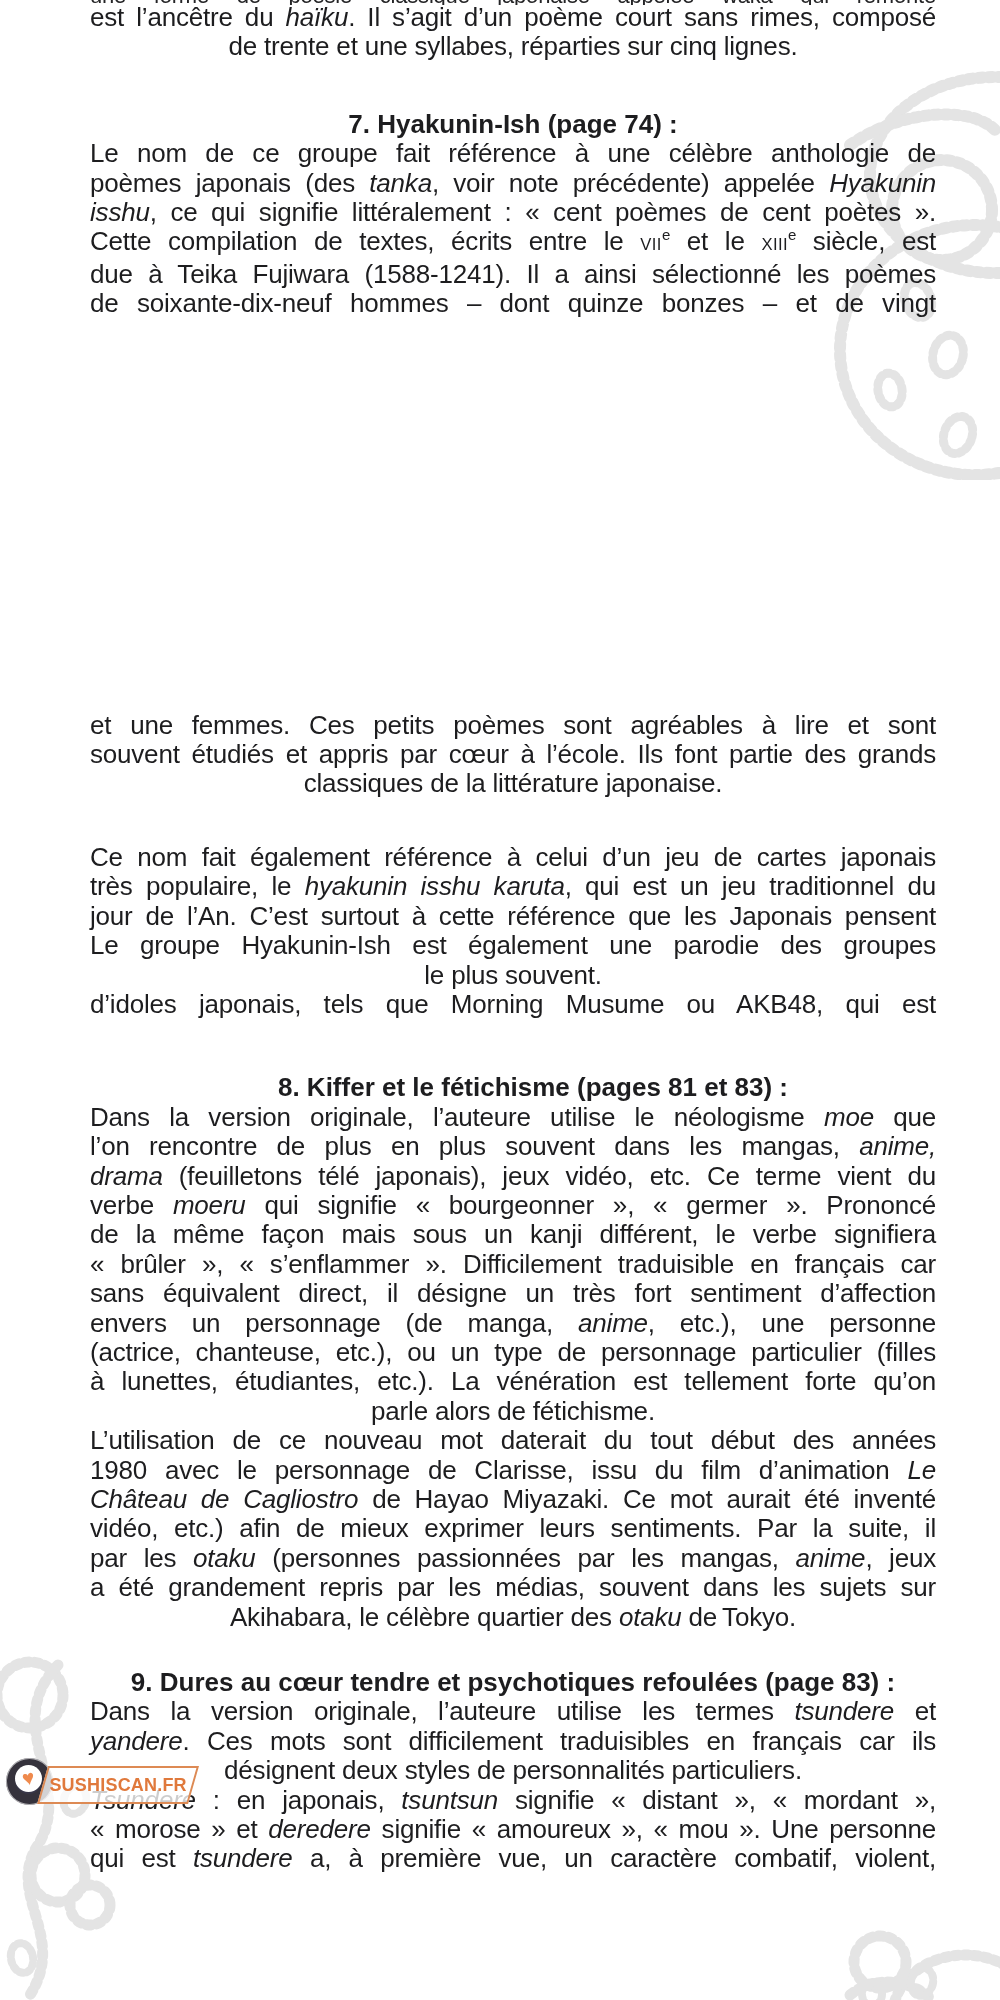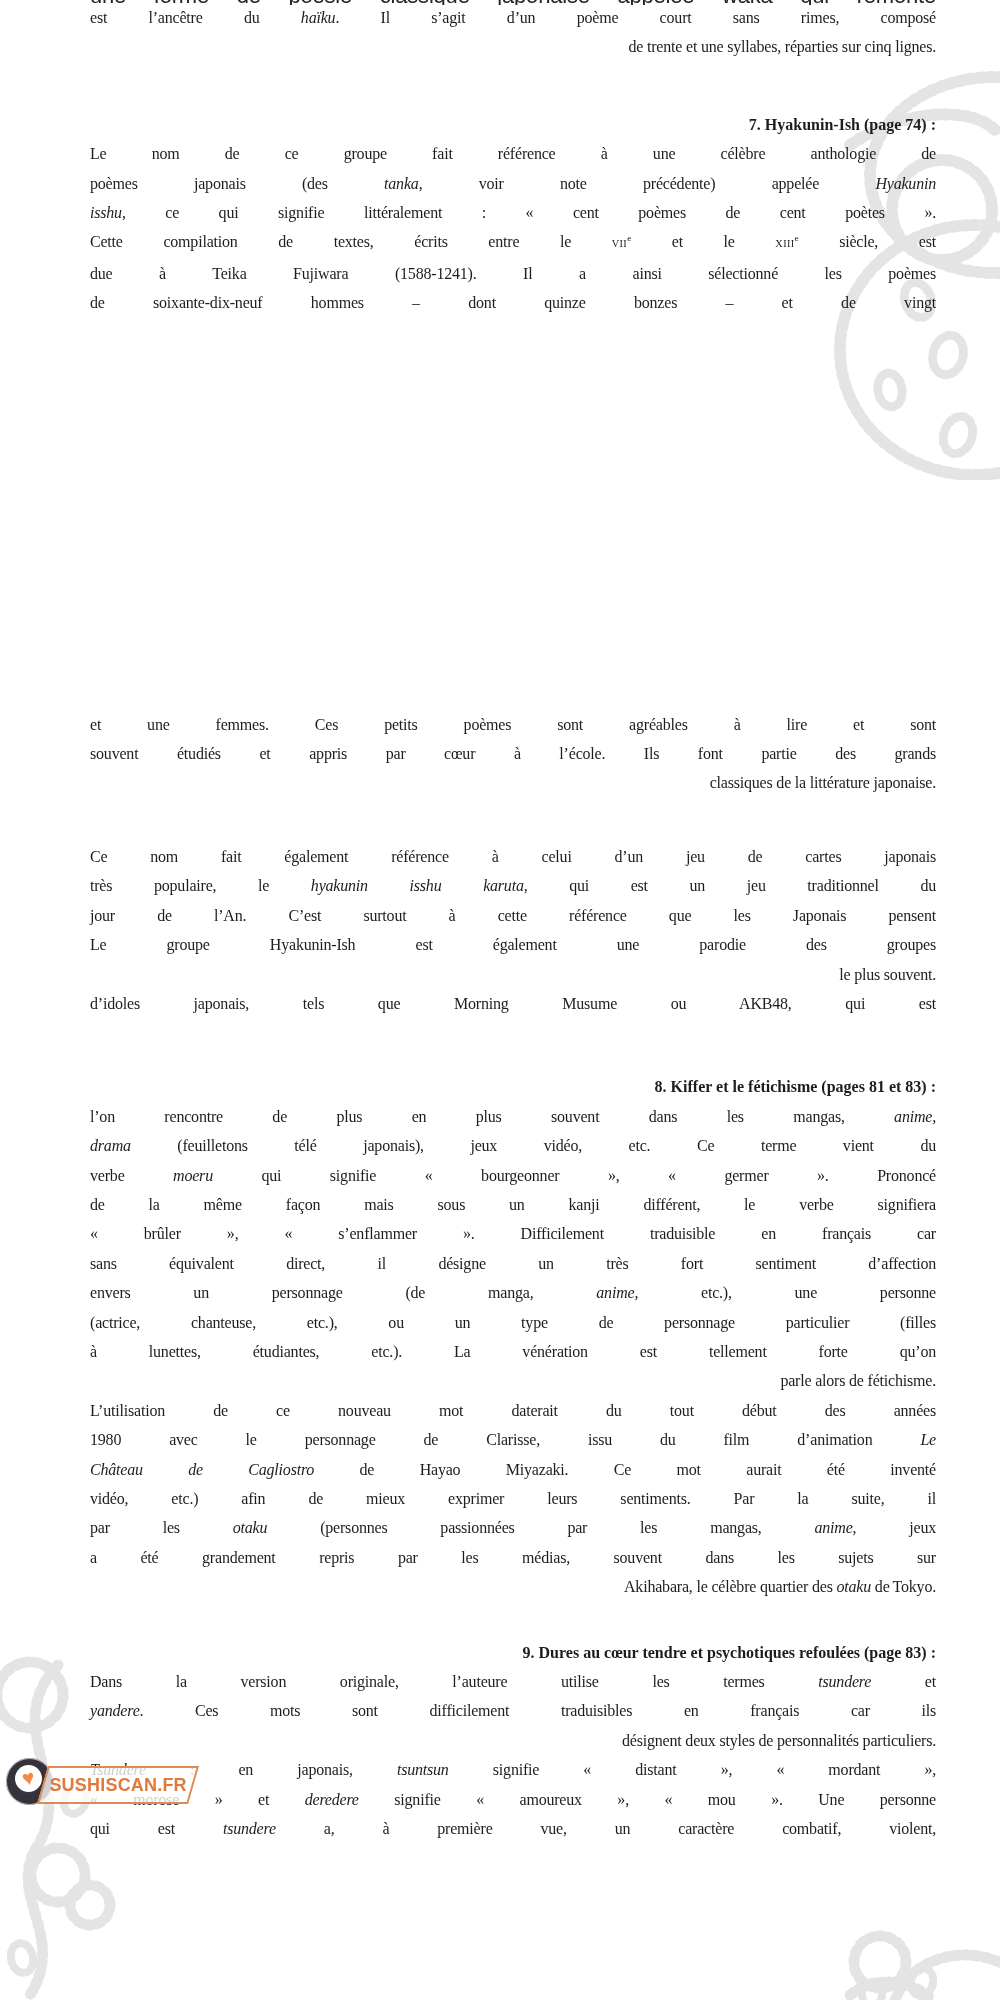--- a/index.html
+++ b/index.html
@@ -4,26 +4,25 @@
 <style>
   html,body{margin:0;padding:0;}
   body{
     width:1000px;height:2000px;position:relative;overflow:hidden;
     background:#ffffff;
     font-family:"Liberation Sans", sans-serif;
   }
   
   #text-col{
     position:absolute;left:90px;top:3px;width:846px;z-index:2;
-    color:#1d1d1f;font-size:16px;line-height:29.4px;
+    color:#1d1d1f;font-size:26px;line-height:29.4px;
     letter-spacing:-0.2px;
-    font-family:Liberation Serif, serif;
   }
   .block{margin:0;}
-  .ln{text-align:right;}
+  .ln{text-align:center;}
   .ln.j{text-align:justify;text-align-last:justify;}
   .block.heading .ln{font-weight:bold;letter-spacing:0;}
   i{font-style:italic;}
   .sc{text-transform:uppercase;font-size:0.64em;letter-spacing:0.4px;}
   sup{font-size:0.58em;vertical-align:super;line-height:0;}
   
   #top-clip{
     position:absolute;left:90px;top:0;width:846px;height:5px;overflow:hidden;z-index:2;
     color:#242426;font-size:22px;line-height:29.4px;letter-spacing:-0.2px;
   }
@@ -126,20 +125,21 @@
       <div class="ln j">très populaire, le <i>hyakunin isshu karuta</i>, qui est un jeu traditionnel du</div>
       <div class="ln j">jour de l’An. C’est surtout à cette référence que les Japonais pensent</div>
       <div class="ln j">Le groupe Hyakunin-Ish est également une parodie des groupes</div>
       <div class="ln">le plus souvent.</div>
       <div class="ln j">d’idoles japonais, tels que Morning Musume ou AKB48, qui est</div>
     </div>
     <div class="block heading" style="margin-top: 54px; margin-left: 40px;">
       <div class="ln">8. Kiffer et le fétichisme (pages 81 et 83) :</div>
     </div>
     <div class="block paragraph">
+      <div class="ln j">Dans la version originale, l’auteure utilise le néologisme <i>moe</i> que</div>
       <div class="ln j">l’on rencontre de plus en plus souvent dans les mangas, <i>anime,</i></div>
       <div class="ln j"><i>drama</i> (feuilletons télé japonais), jeux vidéo, etc. Ce terme vient du</div>
       <div class="ln j">verbe <i>moeru</i> qui signifie « bourgeonner », « germer ». Prononcé</div>
       <div class="ln j">de la même façon mais sous un kanji différent, le verbe signifiera</div>
       <div class="ln j">« brûler », « s’enflammer ». Difficilement traduisible en français car</div>
       <div class="ln j">sans équivalent direct, il désigne un très fort sentiment d’affection</div>
       <div class="ln j">envers un personnage (de manga, <i>anime</i>, etc.), une personne</div>
       <div class="ln j">(actrice, chanteuse, etc.), ou un type de personnage particulier (filles</div>
       <div class="ln j">à lunettes, étudiantes, etc.). La vénération est tellement forte qu’on</div>
       <div class="ln">parle alors de fétichisme.</div>

